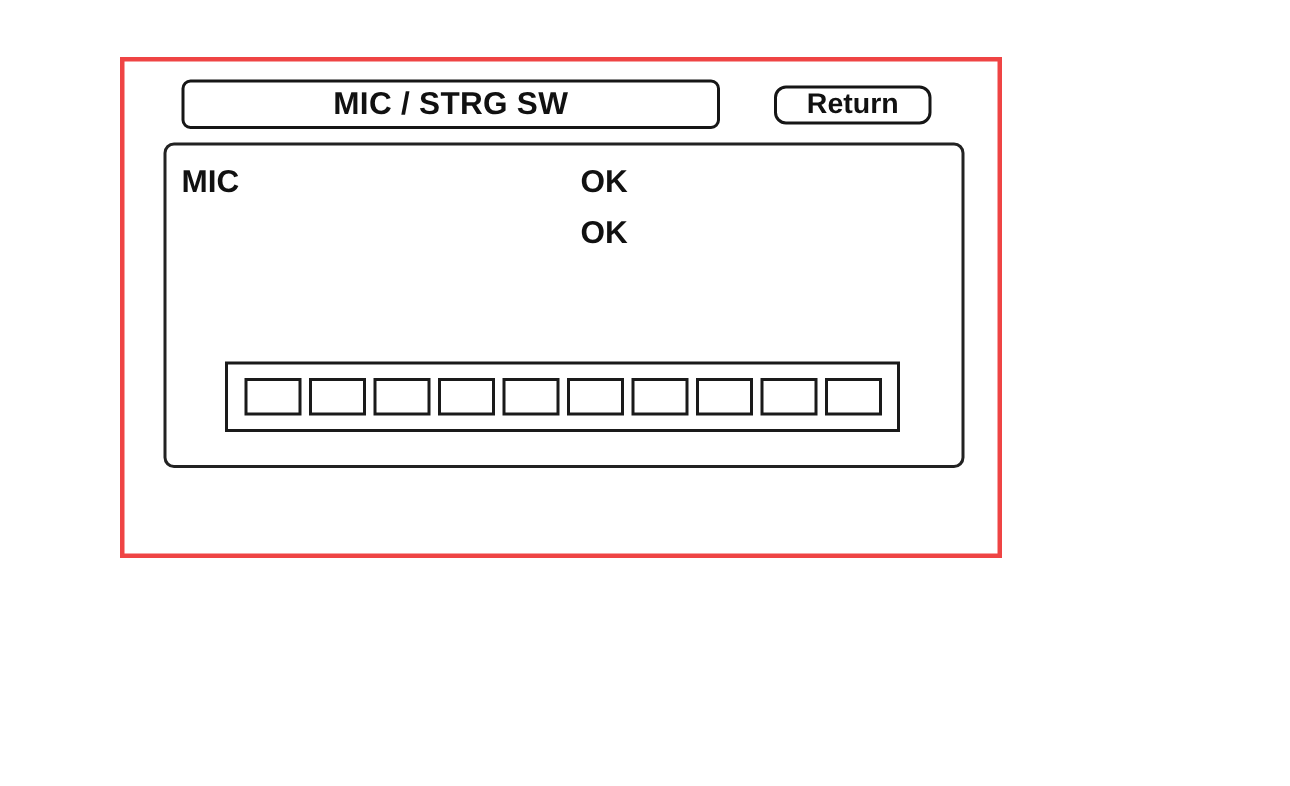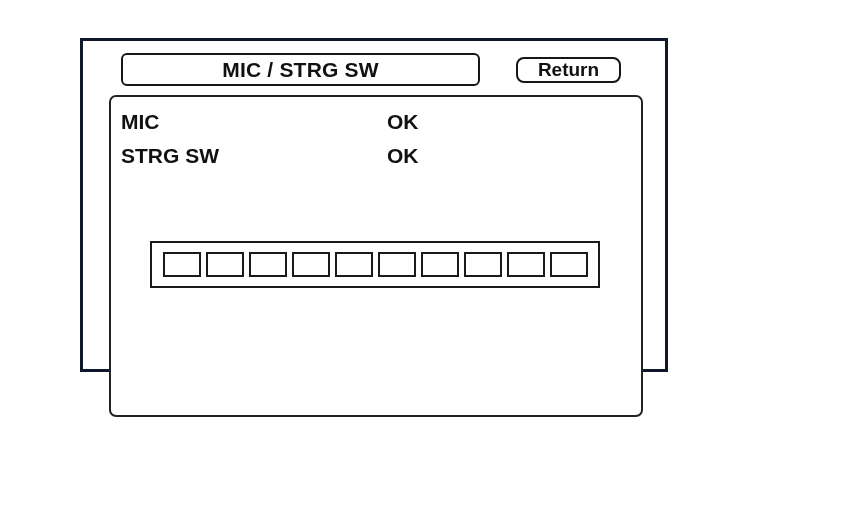--- a/index.html
+++ b/index.html
@@ -16,21 +16,21 @@
     overflow: hidden;
   }
 
   
   .screen-frame {
     position: absolute;
     left: 80px;
     top: 38px;
     width: 588px;
     height: 334px;
-    border: 3px solid #0f172a;
+    border: 3px solid #ef4444;
     box-sizing: border-box;
     background: #ffffff;
   }
 
   
   .title-box {
     position: absolute;
     left: 38px;   
     top: 12px;    
     width: 359px;
@@ -70,21 +70,21 @@
     padding: 2px;
     cursor: pointer;
   }
 
   
   .status-panel {
     position: absolute;
     left: 26px;   
     top: 54px;    
     width: 534px;
-    height: 322px;
+    height: 217px;
     border: 2px solid #222222;
     border-radius: 7px;
     box-sizing: border-box;
     background: #ffffff;
   }
 
   .status-row-label, .status-row-value, .mic-level-label {
     position: absolute;
     font-size: 21px;
     font-weight: 700;
@@ -131,21 +131,20 @@
     <span class="title-text">MIC / STRG SW</span>
   </div>
 
   <button class="return-btn">Return</button>
 
   <div class="status-panel">
 
     <span class="status-row-label row-0">MIC</span>
     <span class="status-row-value row-0">OK</span>
 
-    <span class="status-row-label row-1">STRG SW</span>
     <span class="status-row-value row-1">OK</span>
 
 
     <div class="mic-level-bar">
         <div class="seg"></div>
         <div class="seg"></div>
         <div class="seg"></div>
         <div class="seg"></div>
         <div class="seg"></div>
         <div class="seg"></div>

